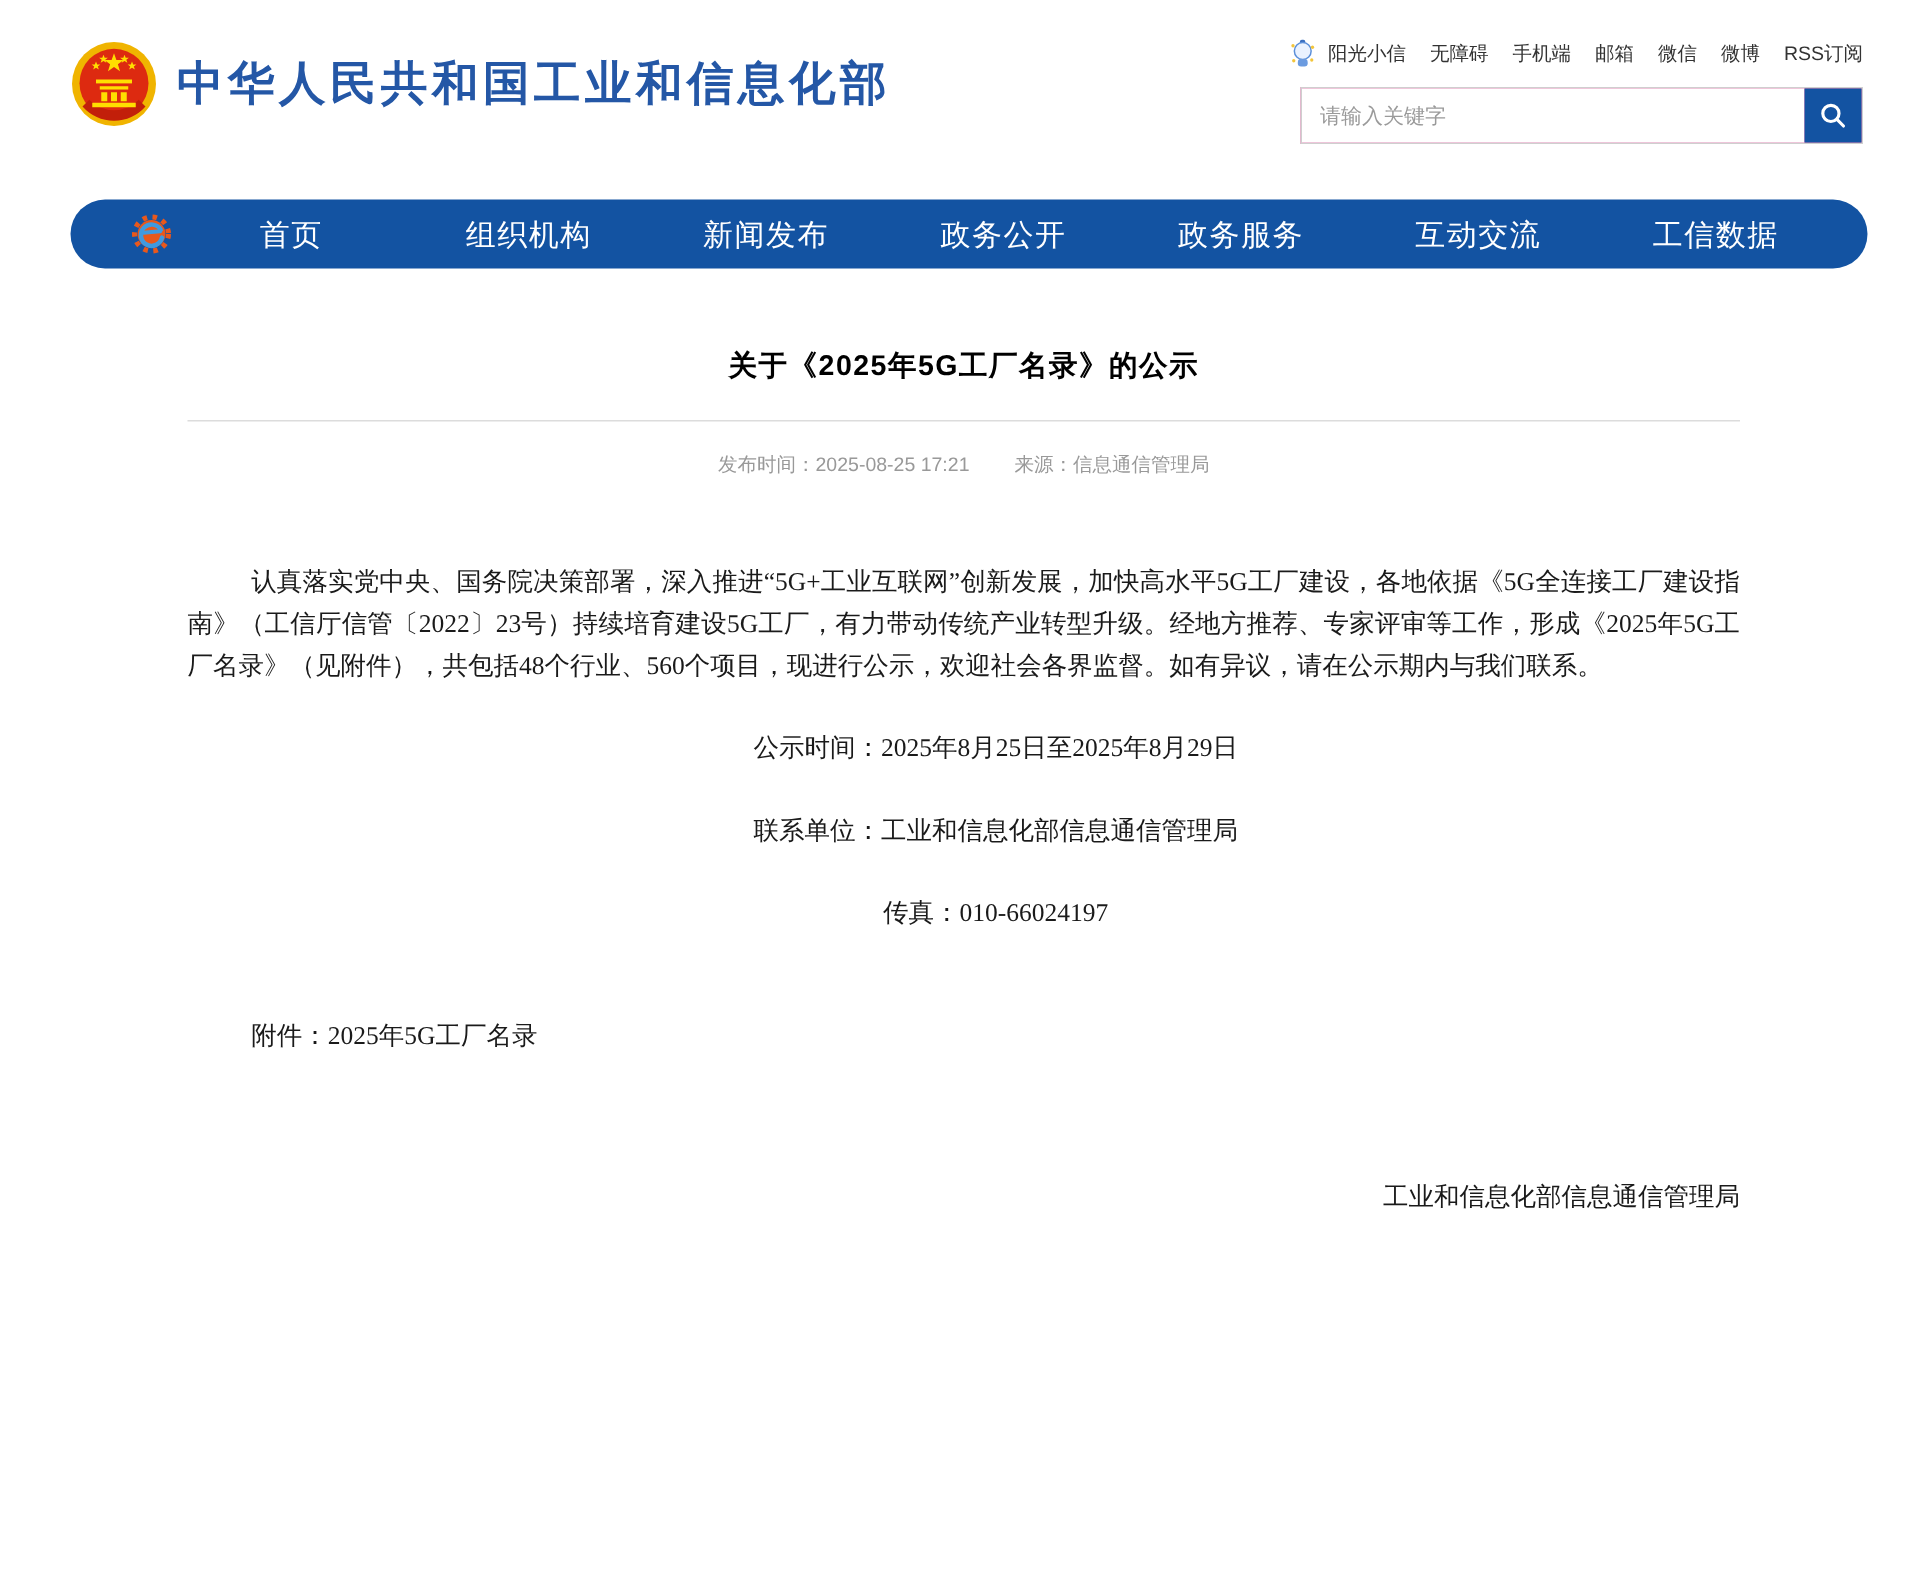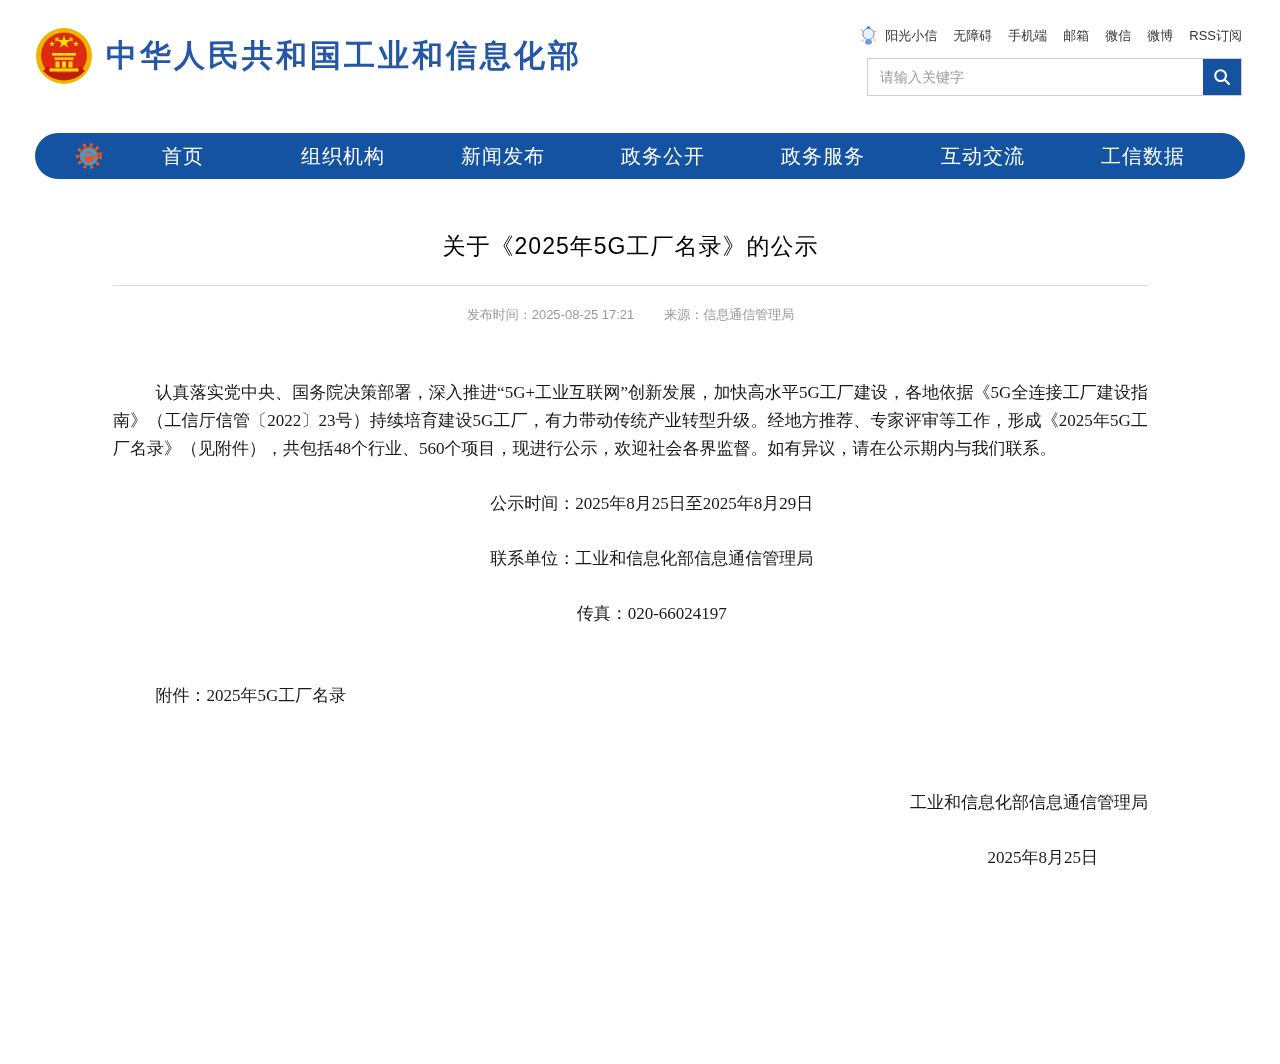--- a/index.html
+++ b/index.html
@@ -2,21 +2,21 @@
 <html><head>
 <meta charset="utf-8">
 <style>
   * { margin:0; padding:0; box-sizing:border-box; }
   html,body { background:#ffffff; }
   body {
     width:1280px; height:1064px; overflow:hidden; position:relative;
     font-family:"Liberation Sans","DejaVu Sans",sans-serif;
     -webkit-font-smoothing:antialiased;
   }
-  .page { width:1280px; height:1064px; position:relative; }
+  .page { width:1280px; height:1064px; position:relative;padding-left:12px; }
 
   
   .site-header { position:relative; height:130px; padding:0 38px 0 35px; }
   .header-left { position:absolute; left:35px; top:27px; display:flex; align-items:center; }
   .emblem { width:58px; height:58px; display:block; }
   .titles { margin-left:13px; }
   .title-cn {
     font-size:31px; font-weight:bold; color:#2457a6; letter-spacing:3px;
     line-height:34px; white-space:nowrap;
   }
@@ -56,21 +56,21 @@
   }
 
   
   .breadcrumb { margin:21px 0 0 30px; font-size:14px; color:#3c3c3c; }
   .breadcrumb a { color:#3c3c3c; text-decoration:none; cursor:pointer; }
   .breadcrumb .sep { color:#2e6cb5; margin:0 7px; }
 
   
   .article { margin:0 132px 0 113px; width:1035px; }
   .article h1 {
-    margin-top:52px; text-align:center; font-size:23px; font-weight:normal;
+    margin-top:52px; text-align:center; font-size:19px; font-weight:bold;
     color:#000; letter-spacing:1px;
   }
   .divider { border:none; border-top:1px solid #dcdcdc; margin-top:23px; }
   .meta { text-align:center; margin-top:20px; font-size:13px; color:#999; }
   .meta .src-label { margin-left:30px; }
 
   .body-text { font-family:"Liberation Serif","DejaVu Serif",serif; color:#1a1a1a;margin-top:40px; }
   .body-para {
     margin-top:55px; font-size:17px; line-height:28px; text-align:justify;
     text-indent:2.5em;
@@ -165,24 +165,23 @@
 
     <div class="meta">
       <span>发布时间：</span><span>2025-08-25 17:21</span><span class="src-label">来源：</span><span>信息通信管理局</span>
     </div>
 
     <div class="body-text">
       <p class="body-para">认真落实党中央、国务院决策部署，深入推进“5G+工业互联网”创新发展，加快高水平5G工厂建设，各地依据《5G全连接工厂建设指南》（工信厅信管〔2022〕23号）持续培育建设5G工厂，有力带动传统产业转型升级。经地方推荐、专家评审等工作，形成《2025年5G工厂名录》（见附件），共包括48个行业、560个项目，现进行公示，欢迎社会各界监督。如有异议，请在公示期内与我们联系。</p>
 
       <p class="info-line info-first">公示时间：2025年8月25日至2025年8月29日</p>
       <p class="info-line">联系单位：工业和信息化部信息通信管理局</p>
-      <p class="info-line">传真：020-66024197</p>
+      <p class="info-line">传真：010-66024197</p>
 
       <p class="attachment"><span>附件：</span><a>2025年5G工厂名录</a></p>
 
       <div class="signature">
         <p class="sig-unit">工业和信息化部信息通信管理局</p>
-        <p class="sig-date">2025年8月25日</p>
       </div>
     </div>
   </main>
 
 </div>
 
 </body></html>

